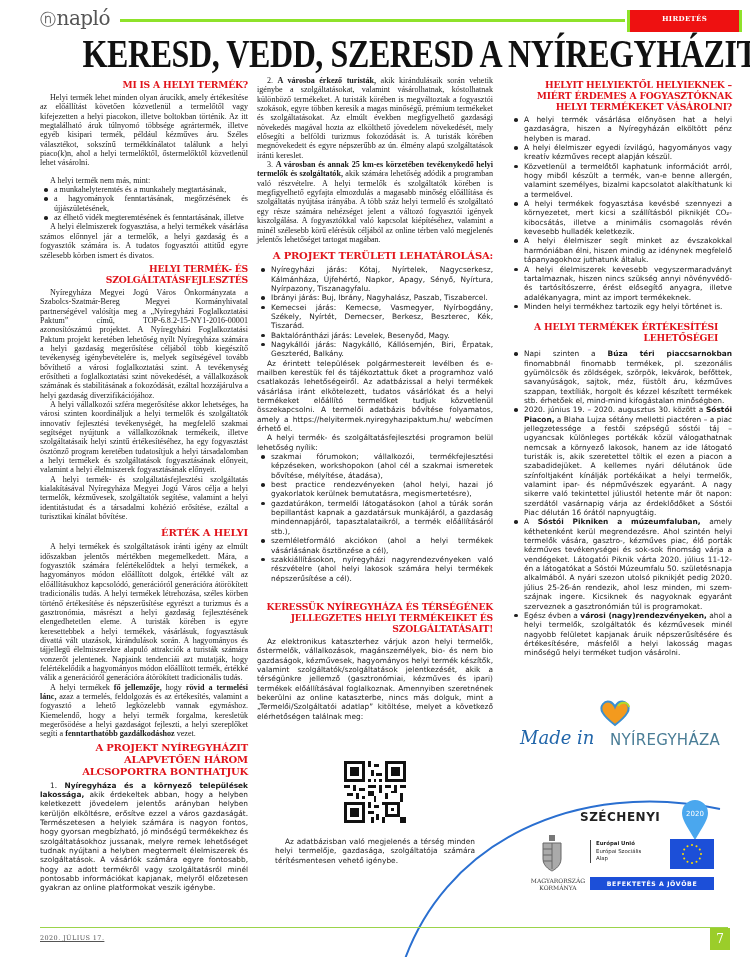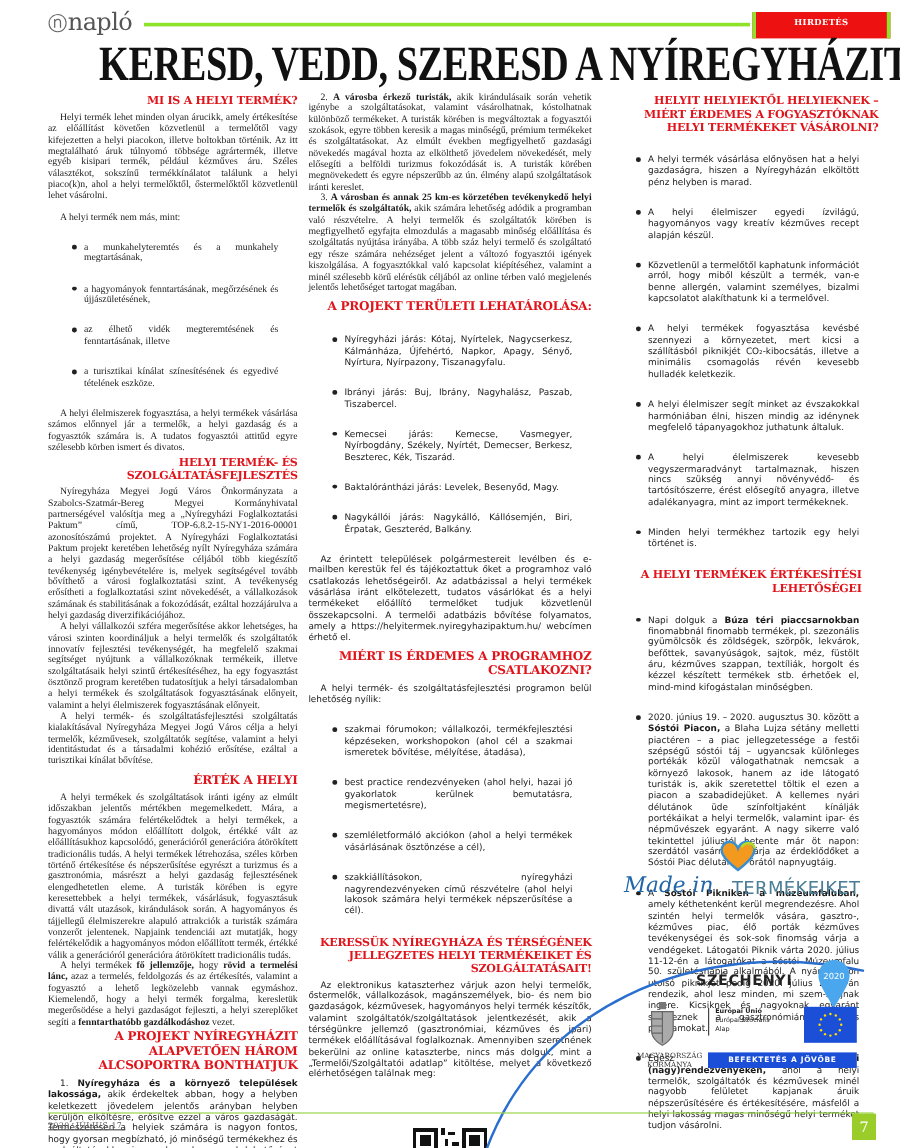--- a/index.html
+++ b/index.html
@@ -18,21 +18,21 @@
   .col { position: absolute; top: 76px; font-size: 8.1px; line-height: 9.35px; text-align: justify; font-family: "Liberation Serif", serif; }
   .col1 { left: 40px; width: 208px; }
   .col2 { left: 257px; width: 236px; }
   .col3 { left: 510px; width: 222px; }
 
   .h { color: #e0141b; font-weight: bold; text-align: right; font-family: "DejaVu Serif", serif; font-size: 9.2px; line-height: 11px; margin: 3px 0 3px; letter-spacing: -0.2px; }
   .h.big { font-size: 10px; line-height: 12px; }
   p { text-indent: 10px; margin: 0; }
   p.gap { margin-top: 8px; }
   ul { list-style: none; margin: 0 0 0 0; }
-  ul li { position: relative; padding-left: 14px; margin: 16px; }
+  ul li { position: relative; padding-left: 14px; margin: 0; }
   ul li::before { content: ""; position: absolute; left: 4px; top: 3px; width: 3.5px; height: 3.5px; border-radius: 50%; background: #222; }
   .sans { font-family: "DejaVu Sans", sans-serif; font-size: 7.4px; line-height: 9.35px; }
   b { font-weight: bold; }
 
   .qr { width: 62px; height: 62px; margin: 40px auto 6px; background: #fff; position: relative; }
   .qr svg { width: 62px; height: 62px; display: block; }
   .caption { text-align: center; margin-top: 16px; }
 
   .logos { position: absolute; left: 510px; top: 699px; width: 222px; height: 215px; }
   .heart { position: absolute; left: 88px; top: 0; }
@@ -67,21 +67,20 @@
 <div class="headline">KERESD, VEDD, SZERESD A NYÍREGYHÁZIT!</div>
 
 <div class="col col1">
   <div class="h">MI IS A HELYI TERMÉK?</div>
   <p>Helyi termék lehet minden olyan árucikk, amely értékesítése az előállítást követően közvetlenül a termelőtől vagy kifejezetten a helyi piacokon, illetve boltokban történik. Az itt megtalálható áruk túlnyomó többsége agrártermék, illetve egyéb kisipari termék, például kézműves áru. Széles választékot, sokszínű termékkínálatot találunk a helyi piaco(k)n, ahol a helyi termelőktől, őstermelőktől közvetlenül lehet vásárolni.</p>
   <p class="gap">A helyi termék nem más, mint:</p>
   <ul>
     <li>a munkahelyteremtés és a munkahely megtartásának,</li>
     <li>a hagyományok fenntartásának, megőrzésének és újjászületésének,</li>
     <li>az élhető vidék megteremtésének és fenntartásának, illetve</li>
-    <li>a turisztikai kínálat színesítésének és egyedivé tételének eszköze.</li>
   </ul>
   <p>A helyi élelmiszerek fogyasztása, a helyi termékek vásárlása számos előnnyel jár a termelők, a helyi gazdaság és a fogyasztók számára is. A tudatos fogyasztói attitűd egyre szélesebb körben ismert és divatos.</p>
   <div class="h">HELYI TERMÉK- ÉS SZOLGÁLTATÁSFEJLESZTÉS</div>
   <p>Nyíregyháza Megyei Jogú Város Önkormányzata a Szabolcs-Szatmár-Bereg Megyei Kormányhivatal partnerségével valósítja meg a „Nyíregyházi Foglalkoztatási Paktum” című, TOP-6.8.2-15-NY1-2016-00001 azonosítószámú projektet. A Nyíregyházi Foglalkoztatási Paktum projekt keretében lehetőség nyílt Nyíregyháza számára a helyi gazdaság megerősítése céljából több kiegészítő tevékenység igénybevételére is, melyek segítségével tovább bővíthető a városi foglalkoztatási szint. A tevékenység erősítheti a foglalkoztatási szint növekedését, a vállalkozások számának és stabilitásának a fokozódását, ezáltal hozzájárulva a helyi gazdaság diverzifikációjához.</p>
   <p>A helyi vállalkozói szféra megerősítése akkor lehetséges, ha városi szinten koordináljuk a helyi termelők és szolgáltatók innovatív fejlesztési tevékenységét, ha megfelelő szakmai segítséget nyújtunk a vállalkozóknak termékeik, illetve szolgáltatásaik helyi szintű értékesítéséhez, ha egy fogyasztást ösztönző program keretében tudatosítjuk a helyi társadalomban a helyi termékek és szolgáltatások fogyasztásának előnyeit, valamint a helyi élelmiszerek fogyasztásának előnyeit.</p>
   <p>A helyi termék- és szolgáltatásfejlesztési szolgáltatás kialakításával Nyíregyháza Megyei Jogú Város célja a helyi termelők, kézművesek, szolgáltatók segítése, valamint a helyi identitástudat és a társadalmi kohézió erősítése, ezáltal a turisztikai kínálat bővítése.</p>
   <div class="h big" style="margin-top:6px">ÉRTÉK A HELYI</div>
   <p>A helyi termékek és szolgáltatások iránti igény az elmúlt időszakban jelentős mértékben megemelkedett. Mára, a fogyasztók számára felértékelődtek a helyi termékek, a hagyományos módon előállított dolgok, értékké vált az előállításukhoz kapcsolódó, generációról generációra átörökített tradicionális tudás. A helyi termékek létrehozása, széles körben történő értékesítése és népszerűsítése egyrészt a turizmus és a gasztronómia, másrészt a helyi gazdaság fejlesztésének elengedhetetlen eleme. A turisták körében is egyre keresettebbek a helyi termékek, vásárlásuk, fogyasztásuk divattá vált utazások, kirándulások során. A hagyományos és tájjellegű élelmiszerekre alapuló attrakciók a turisták számára vonzerőt jelentenek. Napjaink tendenciái azt mutatják, hogy felértékelődik a hagyományos módon előállított termék, értékké válik a generációról generációra átörökített tradicionális tudás.</p>
   <p><span>A helyi termékek </span><b>fő jellemzője,</b><span> hogy </span><b>rövid a termelési lánc,</b><span> azaz a termelés, feldolgozás és az értékesítés, valamint a fogyasztó a lehető legközelebb vannak egymáshoz. Kiemelendő, hogy a helyi termék forgalma, keresletük megerősödése a helyi gazdaságot fejleszti, a helyi szereplőket segíti a </span><b>fenntarthatóbb gazdálkodáshoz</b><span> vezet.</span></p>
   <div class="h big">A PROJEKT NYÍREGYHÁZIT ALAPVETŐEN HÁROM ALCSOPORTRA BONTHATJUK</div>
@@ -93,29 +92,29 @@
   <p><span>3. </span><b>A városban és annak 25 km-es körzetében tevékenykedő helyi termelők és szolgáltatók,</b><span> akik számára lehetőség adódik a programban való részvételre. A helyi termelők és szolgáltatók körében is megfigyelhető egyfajta elmozdulás a magasabb minőség előállítása és szolgáltatás nyújtása irányába. A több száz helyi termelő és szolgáltató egy része számára nehézséget jelent a változó fogyasztói igények kiszolgálása. A fogyasztókkal való kapcsolat kiépítéséhez, valamint a minél szélesebb körű elérésük céljából az online térben való megjelenés jelentős lehetőséget tartogat magában.</span></p>
   <div class="h big" style="margin-top:6px">A PROJEKT TERÜLETI LEHATÁROLÁSA:</div>
   <ul class="sans">
     <li>Nyíregyházi járás: Kótaj, Nyírtelek, Nagycserkesz, Kálmánháza, Újfehértó, Napkor, Apagy, Sényő, Nyírtura, Nyírpazony, Tiszanagyfalu.</li>
     <li>Ibrányi járás: Buj, Ibrány, Nagyhalász, Paszab, Tiszabercel.</li>
     <li>Kemecsei járás: Kemecse, Vasmegyer, Nyírbogdány, Székely, Nyírtét, Demecser, Berkesz, Beszterec, Kék, Tiszarád.</li>
     <li>Baktalórántházi járás: Levelek, Besenyőd, Magy.</li>
     <li>Nagykállói járás: Nagykálló, Kállósemjén, Biri, Érpatak, Geszteréd, Balkány.</li>
   </ul>
   <p class="sans">Az érintett települések polgármestereit levélben és e-mailben kerestük fel és tájékoztattuk őket a programhoz való csatlakozás lehetőségeiről. Az adatbázissal a helyi termékek vásárlása iránt elkötelezett, tudatos vásárlókat és a helyi termékeket előállító termelőket tudjuk közvetlenül összekapcsolni. A termelői adatbázis bővítése folyamatos, amely a https://helyitermek.nyiregyhazipaktum.hu/ webcímen érhető el.</p>
-  <div class="h big" style="margin-top:6px">MIÉRT IS ÉRDEMES A PROGRAMHOZ CSATLAKOZNI?</div>
   <p class="sans">A helyi termék- és szolgáltatásfejlesztési programon belül lehetőség nyílik:</p>
   <ul class="sans">
     <li>szakmai fórumokon; vállalkozói, termékfejlesztési képzéseken, workshopokon (ahol cél a szakmai ismeretek bővítése, mélyítése, átadása),</li>
     <li>best practice rendezvényeken (ahol helyi, hazai jó gyakorlatok kerülnek bemutatásra, megismertetésre),</li>
+    <li>gazdatúrákon, termelői látogatásokon (ahol a túrák során bepillantást kapnak a gazdatársuk munkájáról, a gazdaság mindennapjáról, tapasztalataikról, a termék előállításáról stb.),</li>
     <li>szemléletformáló akciókon (ahol a helyi termékek vásárlásának ösztönzése a cél),</li>
-    <li>szakkiállításokon, nyíregyházi nagyrendezvényeken című részvételre (ahol helyi lakosok számára helyi termékek népszerűsítése a cél).</li>
-  </ul>
-  <div class="h" style="margin-top:6px">KERESSÜK NYÍREGYHÁZA ÉS TÉRSÉGÉNEK JELLEGZETES HELYI TERMÉKEIKET ÉS SZOLGÁLTATÁSAIT!</div>
+    <li>szakkiállításokon, nyíregyházi nagyrendezvényeken való részvételre (ahol helyi lakosok számára helyi termékek népszerűsítése a cél).</li>
+  </ul>
+  <div class="h" style="margin-top:18px">KERESSÜK NYÍREGYHÁZA ÉS TÉRSÉGÉNEK JELLEGZETES HELYI TERMÉKEIKET ÉS SZOLGÁLTATÁSAIT!</div>
   <p class="sans">Az elektronikus kataszterhez várjuk azon helyi termelők, őstermelők, vállalkozások, magánszemélyek, bio- és nem bio gazdaságok, kézművesek, hagyományos helyi termék készítők, valamint szolgáltatók/szolgáltatások jelentkezését, akik a térségünkre jellemző (gasztronómiai, kézműves és ipari) termékek előállításával foglalkoznak. Amennyiben szeretnének bekerülni az online kataszterbe, nincs más dolguk, mint a „Termelői/Szolgáltatói adatlap” kitöltése, melyet a következő elérhetőségen találnak meg:</p>
   <div class="qr">
     <svg viewBox="0 0 21 21" shape-rendering="crispEdges">
       <rect width="21" height="21" fill="#fff"></rect>
       <g fill="#111">
         <rect x="0" y="0" width="7" height="7"></rect>
           <rect x="1" y="1" width="5" height="5" fill="#fff"></rect>
           <rect x="2" y="2" width="3" height="3"></rect>
         <rect x="14" y="0" width="7" height="7"></rect>
           <rect x="15" y="1" width="5" height="5" fill="#fff"></rect>
@@ -169,34 +168,34 @@
     <li>A helyi termék vásárlása előnyösen hat a helyi gazdaságra, hiszen a Nyíregyházán elköltött pénz helyben is marad.</li>
     <li>A helyi élelmiszer egyedi ízvilágú, hagyományos vagy kreatív kézműves recept alapján készül.</li>
     <li>Közvetlenül a termelőtől kaphatunk információt arról, hogy miből készült a termék, van-e benne allergén, valamint személyes, bizalmi kapcsolatot alakíthatunk ki a termelővel.</li>
     <li>A helyi termékek fogyasztása kevésbé szennyezi a környezetet, mert kicsi a szállításból piknikjét CO₂-kibocsátás, illetve a minimális csomagolás révén kevesebb hulladék keletkezik.</li>
     <li>A helyi élelmiszer segít minket az évszakokkal harmóniában élni, hiszen mindig az idénynek megfelelő tápanyagokhoz juthatunk általuk.</li>
     <li>A helyi élelmiszerek kevesebb vegyszermaradványt tartalmaznak, hiszen nincs szükség annyi növényvédő- és tartósítószerre, érést elősegítő anyagra, illetve adalékanyagra, mint az import termékeknek.</li>
     <li>Minden helyi termékhez tartozik egy helyi történet is.</li>
   </ul>
   <div class="h" style="margin:10px 14px 6px">A HELYI TERMÉKEK ÉRTÉKESÍTÉSI LEHETŐSÉGEI</div>
   <ul class="sans">
-    <li><span>Napi dolguk a </span><b>Búza téri piaccsarnokban</b><span> finomabbnál finomabb termékek, pl. szezonális gyümölcsök és zöldségek, szörpök, lekvárok, befőttek, savanyúságok, sajtok, méz, füstölt áru, kézműves szappan, textíliák, horgolt és kézzel készített termékek stb. érhetőek el, mind-mind kifogástalan minőségben.</span></li>
+    <li><span>Napi szinten a </span><b>Búza téri piaccsarnokban</b><span> finomabbnál finomabb termékek, pl. szezonális gyümölcsök és zöldségek, szörpök, lekvárok, befőttek, savanyúságok, sajtok, méz, füstölt áru, kézműves szappan, textíliák, horgolt és kézzel készített termékek stb. érhetőek el, mind-mind kifogástalan minőségben.</span></li>
     <li><span>2020. június 19. – 2020. augusztus 30. között a </span><b>Sóstói Piacon,</b><span> a Blaha Lujza sétány melletti piactéren – a piac jellegzetessége a festői szépségű sóstói táj – ugyancsak különleges portékák közül válogathatnak nemcsak a környező lakosok, hanem az ide látogató turisták is, akik szeretettel töltik el ezen a piacon a szabadidejüket. A kellemes nyári délutánok üde színfoltjaként kínálják portékáikat a helyi termelők, valamint ipar- és népművészek egyaránt. A nagy sikerre való tekintettel júliustól hetente már öt napon: szerdától vasárnapig várja az érdeklődőket a Sóstói Piac délután 16 órától napnyugtáig.</span></li>
     <li><span>A </span><b>Sóstói Pikniken a múzeumfaluban,</b><span> amely kéthetenként kerül megrendezésre. Ahol szintén helyi termelők vására, gasztro-, kézműves piac, élő porták kézműves tevékenységei és sok-sok finomság várja a vendégeket. Látogatói Piknik várta 2020. július 11-12-én a látogatókat a Sóstói Múzeumfalu 50. születésnapja alkalmából. A nyári szezon utolsó piknikjét pedig 2020. július 25-26-án rendezik, ahol lesz minden, mi szem-szájnak ingere. Kicsiknek és nagyoknak egyaránt szerveznek a gasztronómián túl is programokat.</span></li>
     <li><span>Egész évben a </span><b>városi (nagy)rendezvényeken,</b><span> ahol a helyi termelők, szolgáltatók és kézművesek minél nagyobb felületet kapjanak áruik népszerűsítésére és értékesítésére, másfelől a helyi lakosság magas minőségű helyi terméket tudjon vásárolni.</span></li>
   </ul>
 </div>
 
 <div class="logos">
   <svg class="heart" width="34" height="28" viewBox="0 0 34 28">
     <path d="M17 26 C4 16 1 10 5 5 C9 0 15 3 17 8 C19 3 25 0 29 5 C33 10 30 16 17 26Z" fill="#f39a1e" stroke="#3a8fd0" stroke-width="2"></path>
     <path d="M20 7 C23 2 30 3 31 8" fill="none" stroke="#b6d92a" stroke-width="2"></path>
   </svg>
   <div class="madein">Made in</div>
-  <div class="nyh">TERMÉKEIKET</div>
+  <div class="nyh">NYÍREGYHÁZA</div>
   <svg class="arc" width="360" height="200" viewBox="0 0 360 200">
     <path d="M20 195 C60 60 200 0 340 30" fill="none" stroke="#2a6fd0" stroke-width="2"></path>
   </svg>
   <div class="szech">SZÉCHENYI</div>
   <svg class="pin" width="30" height="42" viewBox="0 0 30 42">
     <path d="M15 41 C6 26 2 20 2 14 A13 13 0 0 1 28 14 C28 20 24 26 15 41Z" fill="#4aa7ee"></path>
     <text x="15" y="17" font-size="7" fill="#fff" text-anchor="middle" font-family="DejaVu Sans, sans-serif">2020</text>
   </svg>
   <svg class="crest" width="24" height="40" viewBox="0 0 24 40">
     <rect x="9" y="0" width="6" height="6" fill="#777"></rect>

